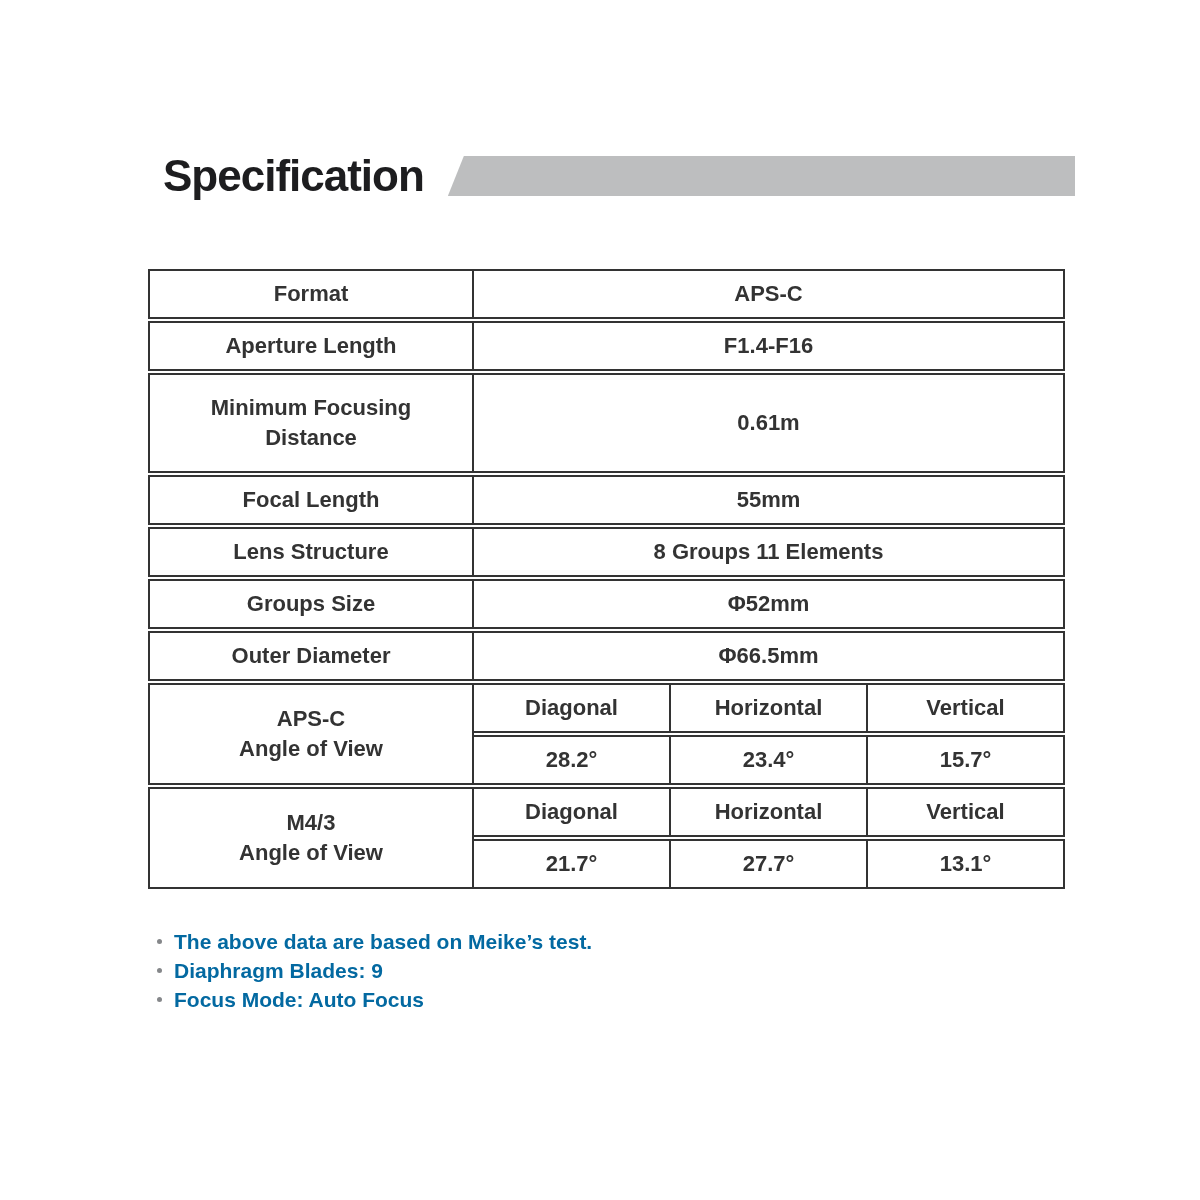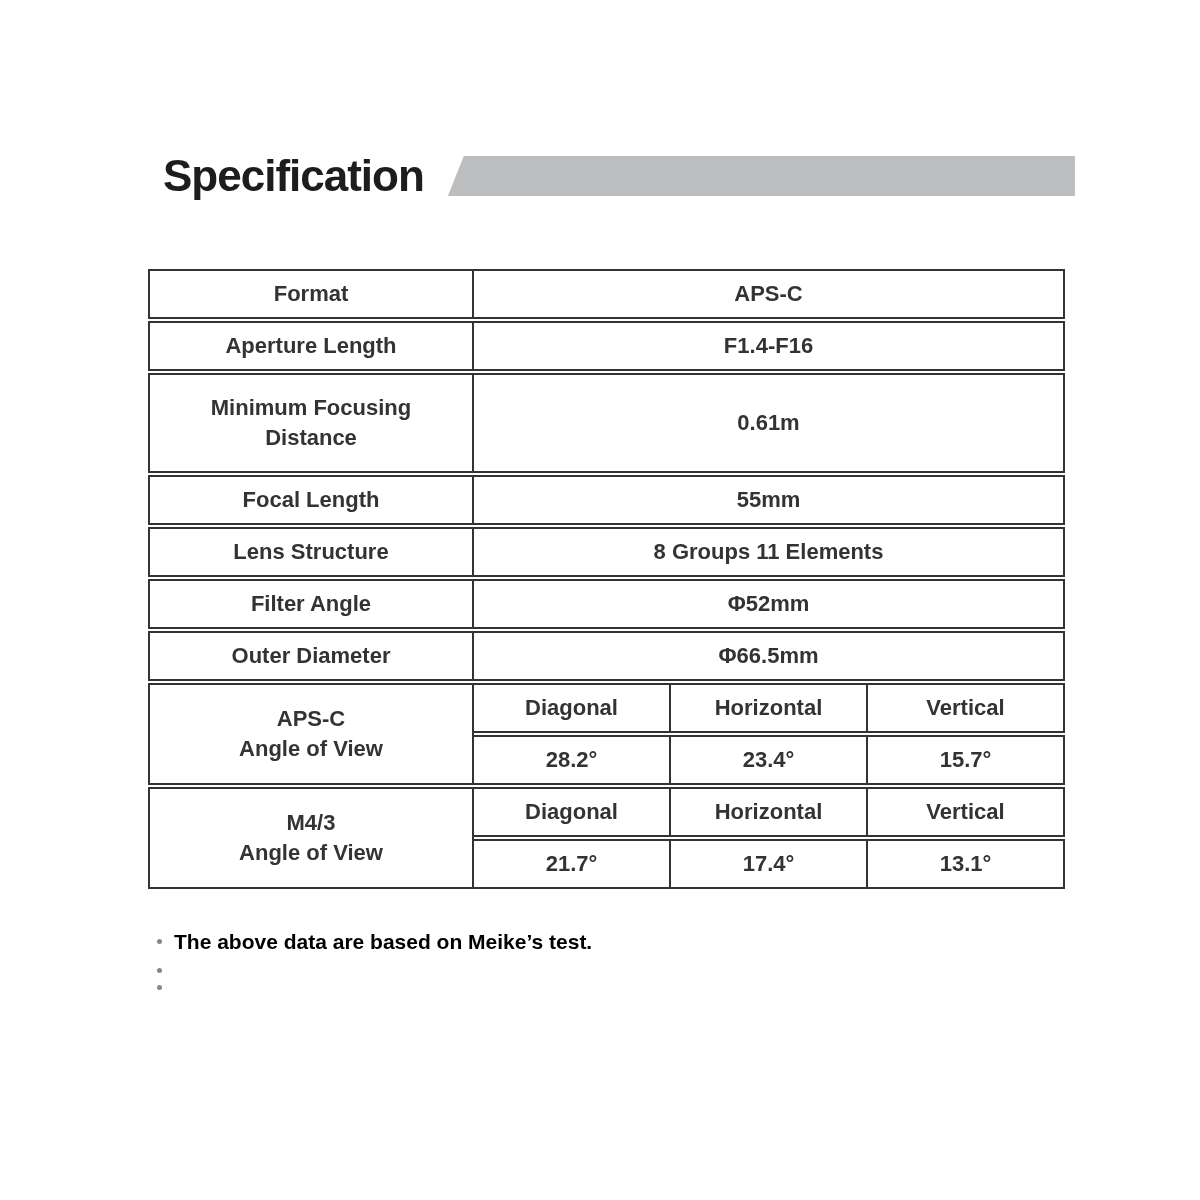--- a/index.html
+++ b/index.html
@@ -60,21 +60,21 @@
   .spec-table td.single { height: 50px; }
   .spec-table td.double { height: 100px; }
   .label-text { max-width: 240px; margin: 0 auto; line-height: 1.35; }
   .lbl2 { line-height: 1.35; }
 
   
   .notes {
     margin: 36px 0 0 155px;
     list-style: none;
     padding: 0;
-    color: #000000;
+    color: #0369a1;
     font-size: 21px;
     font-weight: bold;
     line-height: 29px;
     text-align: right;
   }
   .note-item { display: flex; align-items: flex-start; max-width: 910px; }
   .note-bullet {
     flex: 0 0 auto;
     width: 5px; height: 5px;
     border-radius: 50%;
@@ -126,21 +126,21 @@
         <td class="c-val single" colspan="3">55mm</td>
       </tr>
       <tr>
         <td class="c-label single">
             <div class="label-text">Lens Structure</div>
           </td>
         <td class="c-val single" colspan="3">8 Groups 11 Elements</td>
       </tr>
       <tr>
         <td class="c-label single">
-            <div class="label-text">Filter Angle</div>
+            <div class="label-text">Groups Size</div>
           </td>
         <td class="c-val single" colspan="3">Φ52mm</td>
       </tr>
       <tr>
         <td class="c-label single">
             <div class="label-text">Outer Diameter</div>
           </td>
         <td class="c-val single" colspan="3">Φ66.5mm</td>
       </tr>
 
@@ -167,32 +167,34 @@
             <div>M4/3</div>
             <div>Angle of View</div>
           </div>
         </td>
         <td class="c-val single">Diagonal</td>
         <td class="c-val single">Horizontal</td>
         <td class="c-val single">Vertical</td>
       </tr>
       <tr>
         <td class="c-val single">21.7°</td>
-        <td class="c-val single">17.4°</td>
+        <td class="c-val single">27.7°</td>
         <td class="c-val single">13.1°</td>
       </tr>
     </tbody>
   </table>
 
   <ul class="notes">
     <li class="note-item">
       <span class="note-bullet"></span>
       <span class="note-text">The above data are based on Meike’s test.</span>
     </li>
     <li class="note-item">
       <span class="note-bullet"></span>
+      <span class="note-text">Diaphragm Blades: 9</span>
     </li>
     <li class="note-item">
       <span class="note-bullet"></span>
+      <span class="note-text">Focus Mode: Auto Focus</span>
     </li>
   </ul>
 
 </div>
 
 </body></html>

